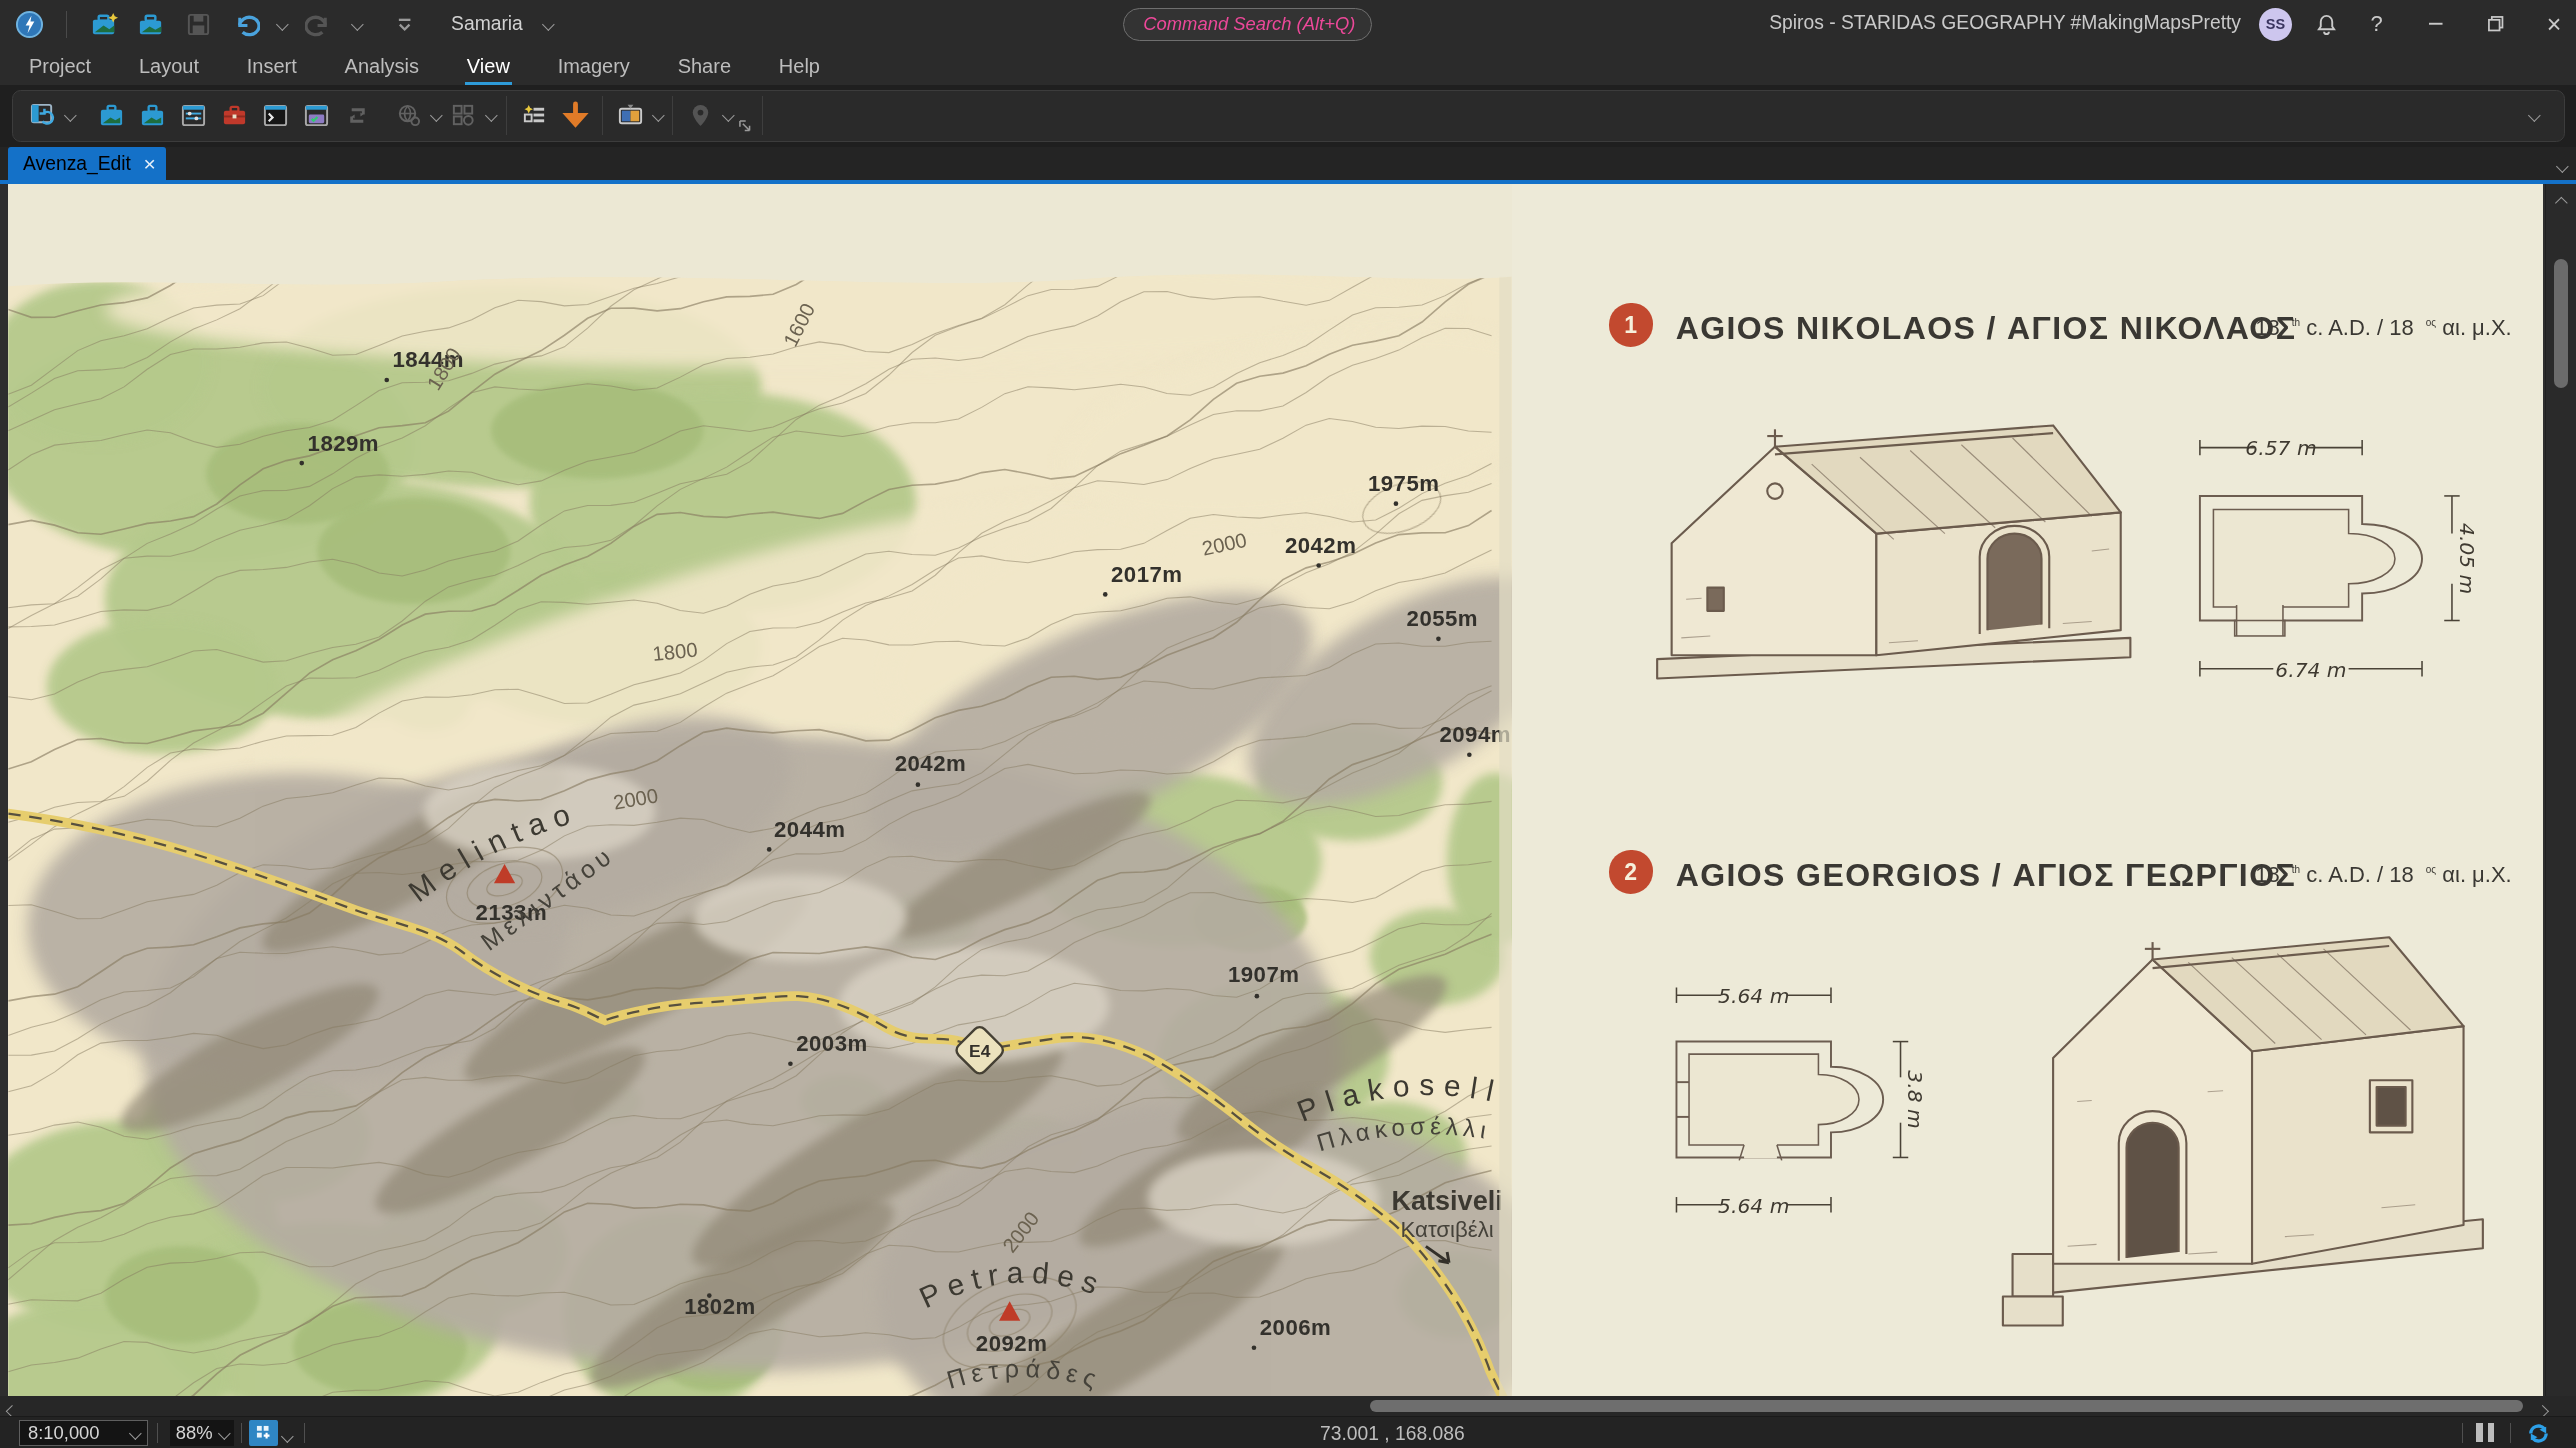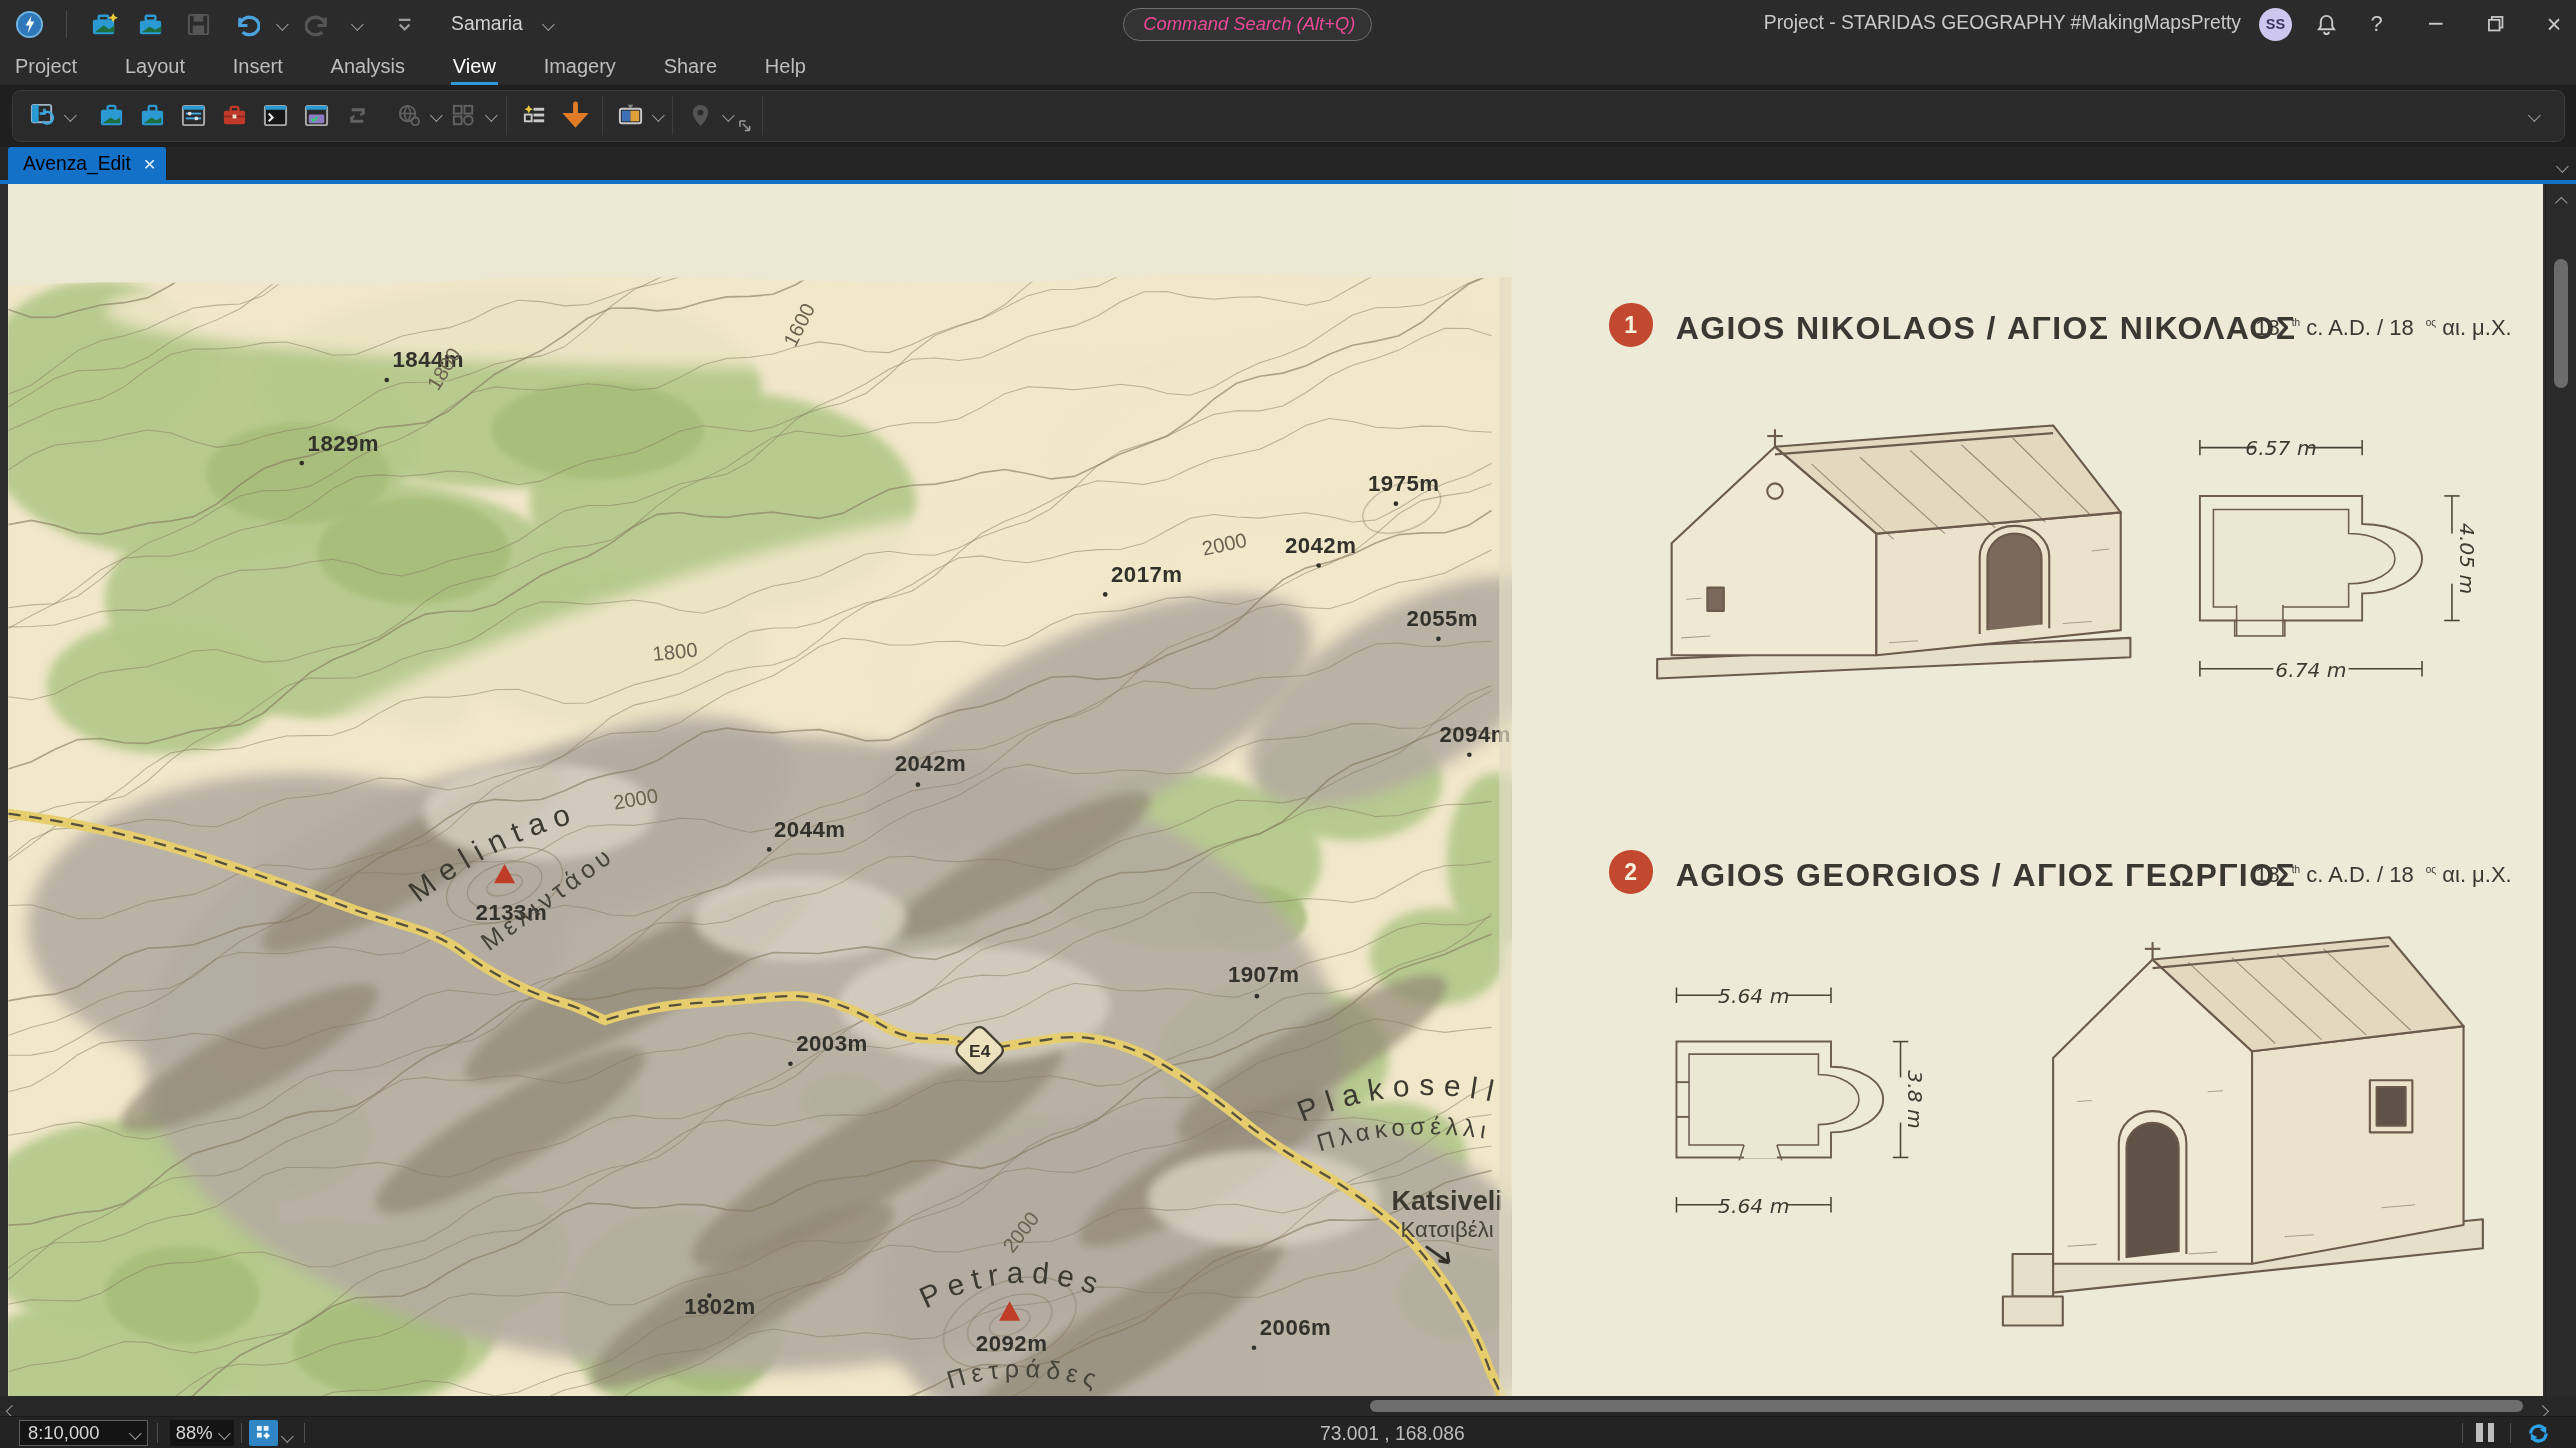--- a/index.html
+++ b/index.html
@@ -18,21 +18,21 @@
   .projname{color:#d2d2d2;font-size:19.3px;margin:0 5.8px 0 17.4px;}
   .searchpill{position:absolute;left:1123px;top:7.7px;width:249px;height:33px;border:1px solid #6f6f6f;
       border-radius:16.4px;background:#333;display:flex;align-items:center;padding:0 11.6px;box-sizing:border-box;}
   .searchtxt{color:#ec4899;font-size:18.4px;font-style:italic;margin:0 7.7px;white-space:nowrap;}
   .usertext{position:absolute;right:335px;top:11.6px;color:#c9c9c9;font-size:19.3px;white-space:nowrap;}
   .avatar{position:absolute;left:2259px;top:7.7px;width:33px;height:33px;border-radius:50%;background:#cdc6ee;
       color:#3a3560;font-weight:bold;font-size:14.5px;display:flex;align-items:center;justify-content:center;}
   .tbicon{position:absolute;top:7.7px;width:39px;height:33px;display:flex;align-items:center;justify-content:center;color:#c9c9c9;}
   .wctl{position:absolute;top:0;width:44px;height:48px;display:flex;align-items:center;justify-content:center;color:#c9c9c9;}
   
-  .menubar{position:absolute;left:0;top:48px;width:2576px;height:37px;background:#2b2b2b;display:flex;align-items:center;padding-left:13px;box-sizing:border-box;}
+  .menubar{position:absolute;left:0;top:48px;width:2576px;height:37px;background:#2b2b2b;display:flex;align-items:center;padding-left:27px;box-sizing:border-box;}
   .mtab{color:#bdbdbd;font-size:20px;margin-right:44px;position:relative;padding:3.9px 1.9px;}
   .mtab.active{color:#fff;}
   .mtab.active:after{content:"";position:absolute;left:0;right:0;bottom:-3.9px;height:3.9px;background:#2e9bd8;}
   
   .ribbon{position:absolute;left:0;top:85px;width:2576px;height:62px;background:#1f1f1f;}
   .rgroup{position:absolute;left:11.6px;top:4.8px;width:2553px;height:52px;background:#2a2a2a;
           border:1px solid #3c3c3c;border-radius:8.7px;display:flex;align-items:center;padding:0 9.7px;box-sizing:border-box;}
   .rico{width:41px;height:42px;display:flex;align-items:center;justify-content:center;border-radius:3.9px;}
   .rchev{width:14.5px;height:42px;display:flex;align-items:center;justify-content:center;}
   .rsep{width:1px;height:39px;background:#3e3e3e;margin:0 6.8px;}
@@ -153,21 +153,21 @@
         <path d="M10,2 l1.6,4.6 4.6,1.6 -4.6,1.6 -1.6,4.6 -1.6,-4.6 -4.6,-1.6 4.6,-1.6 z" fill="#a7a7a7"></path>
         <path d="M5,13 l.9,2.2 2.2,.9 -2.2,.9 -.9,2.2 -.9,-2.2 -2.2,-.9 2.2,-.9 z" fill="#8b8b8b"></path>
       </svg>
       <span class="searchtxt">Command Search (Alt+Q)</span>
       <svg width="19.3" height="19.3" viewBox="0 0 20 20">
         <circle cx="8.5" cy="8.5" r="5.2" fill="none" stroke="#b0b0b0" stroke-width="2"></circle>
         <line x1="12.5" y1="12.5" x2="17" y2="17" stroke="#b0b0b0" stroke-width="2"></line>
       </svg>
     </div>
 
-    <div class="usertext">Project - STARIDAS GEOGRAPHY #MakingMapsPretty</div>
+    <div class="usertext">Spiros - STARIDAS GEOGRAPHY #MakingMapsPretty</div>
     <div class="avatar">SS</div>
     <div class="tbicon" style="left:2307px;">
       <svg width="21" height="23" viewBox="0 0 22 24">
         <path d="M11,3 a6,6 0 0 1 6,6 v5 l2,3 H3 l2,-3 v-5 a6,6 0 0 1 6,-6 z" fill="none" stroke="#c9c9c9" stroke-width="2"></path>
         <path d="M8.5,19.5 a2.5,2.5 0 0 0 5,0" fill="none" stroke="#c9c9c9" stroke-width="2"></path>
       </svg>
     </div>
     <div class="tbicon" style="left:2357px;font-size:22px;">?</div>
     <div class="wctl" style="left:2414px;">
       <svg width="15.5" height="15.5" viewBox="0 0 16 16">

